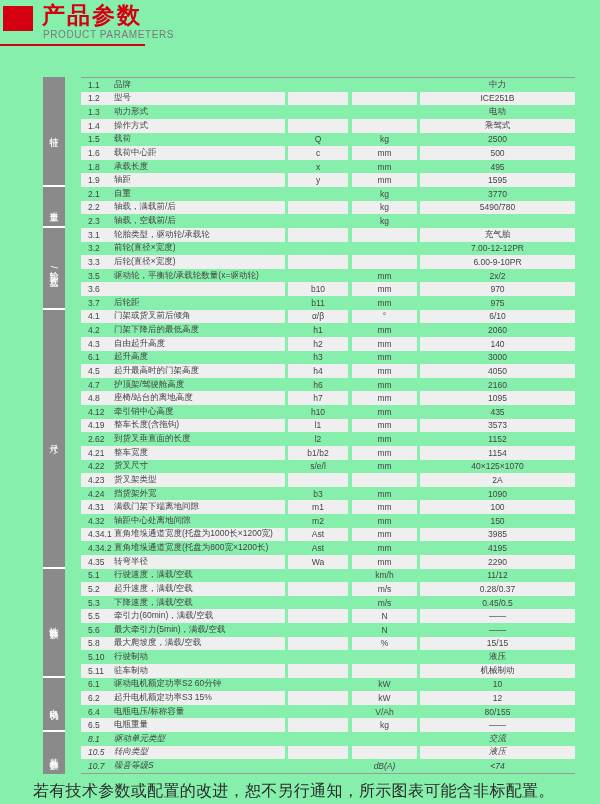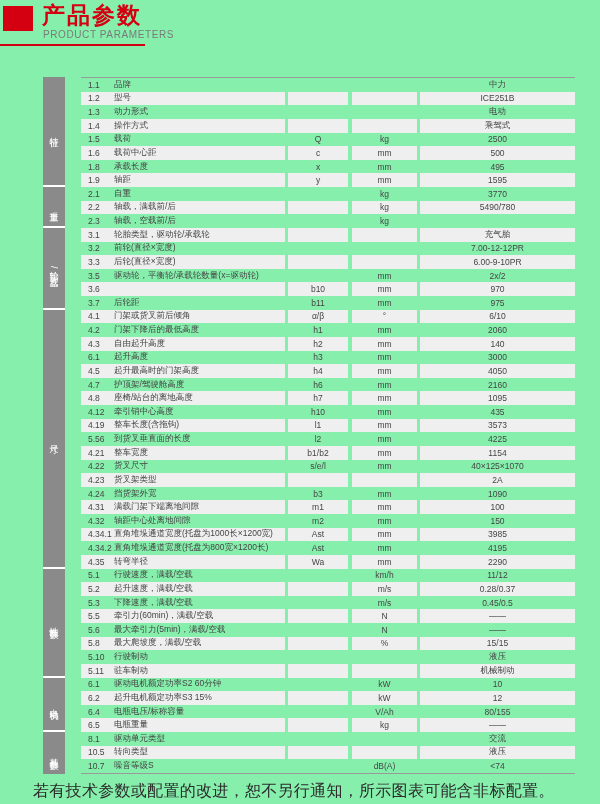--- a/index.html
+++ b/index.html
@@ -27,21 +27,21 @@
 
   
   .spec-table{position:absolute;left:43px;top:77px;width:532px;display:flex;flex-direction:column;}
   .section{display:flex;align-items:stretch;}
   .cat{width:22px;background:var(--cat-bg);display:flex;align-items:center;justify-content:center;flex:none;}
   .section:not(:last-child) .cat{border-bottom:2px solid #fff;}
   .cat-text{writing-mode:vertical-rl;color:#fff;font-size:9px;letter-spacing:1px;line-height:22px;
     white-space:nowrap;}
   .rows{flex:1;margin-left:16px;display:flex;flex-direction:column;}
   .section:first-child .rows{border-top:1px solid var(--line);}
-  .section:last-child .rows{border-bottom:1px solid var(--line);}
+  .section:last-child .rows{border-bottom:1px solid var(--line);font-style:italic;}
   .row{display:flex;height:13.63px;align-items:stretch;font-size:8.5px;}
   .cell{display:flex;align-items:center;background:transparent;}
   .row.alt .cell{background:var(--row-alt);}
   .c-main{width:204px;margin-right:3px;}
   .c-num{width:26px;padding-left:7px;flex:none;}
   .c-name{flex:1;white-space:nowrap;overflow:hidden;}
   .c-sym{width:60px;margin-right:4px;justify-content:center;text-align:center;}
   .c-unit{width:65px;margin-right:3px;justify-content:center;text-align:center;}
   .c-val{width:155px;justify-content:center;text-align:left;}
 
@@ -312,26 +312,26 @@
             <div class="cell c-main">
               <span class="c-num">4.19</span>
               <span class="c-name">整车长度(含拖钩)</span>
             </div>
             <div class="cell c-sym">l1</div>
             <div class="cell c-unit">mm</div>
             <div class="cell c-val">3573</div>
           </div>
           <div class="row">
             <div class="cell c-main">
-              <span class="c-num">5.56</span>
+              <span class="c-num">2.62</span>
               <span class="c-name">到货叉垂直面的长度</span>
             </div>
             <div class="cell c-sym">l2</div>
             <div class="cell c-unit">mm</div>
-            <div class="cell c-val">4225</div>
+            <div class="cell c-val">1152</div>
           </div>
           <div class="row alt">
             <div class="cell c-main">
               <span class="c-num">4.21</span>
               <span class="c-name">整车宽度</span>
             </div>
             <div class="cell c-sym">b1/b2</div>
             <div class="cell c-unit">mm</div>
             <div class="cell c-val">1154</div>
           </div>

